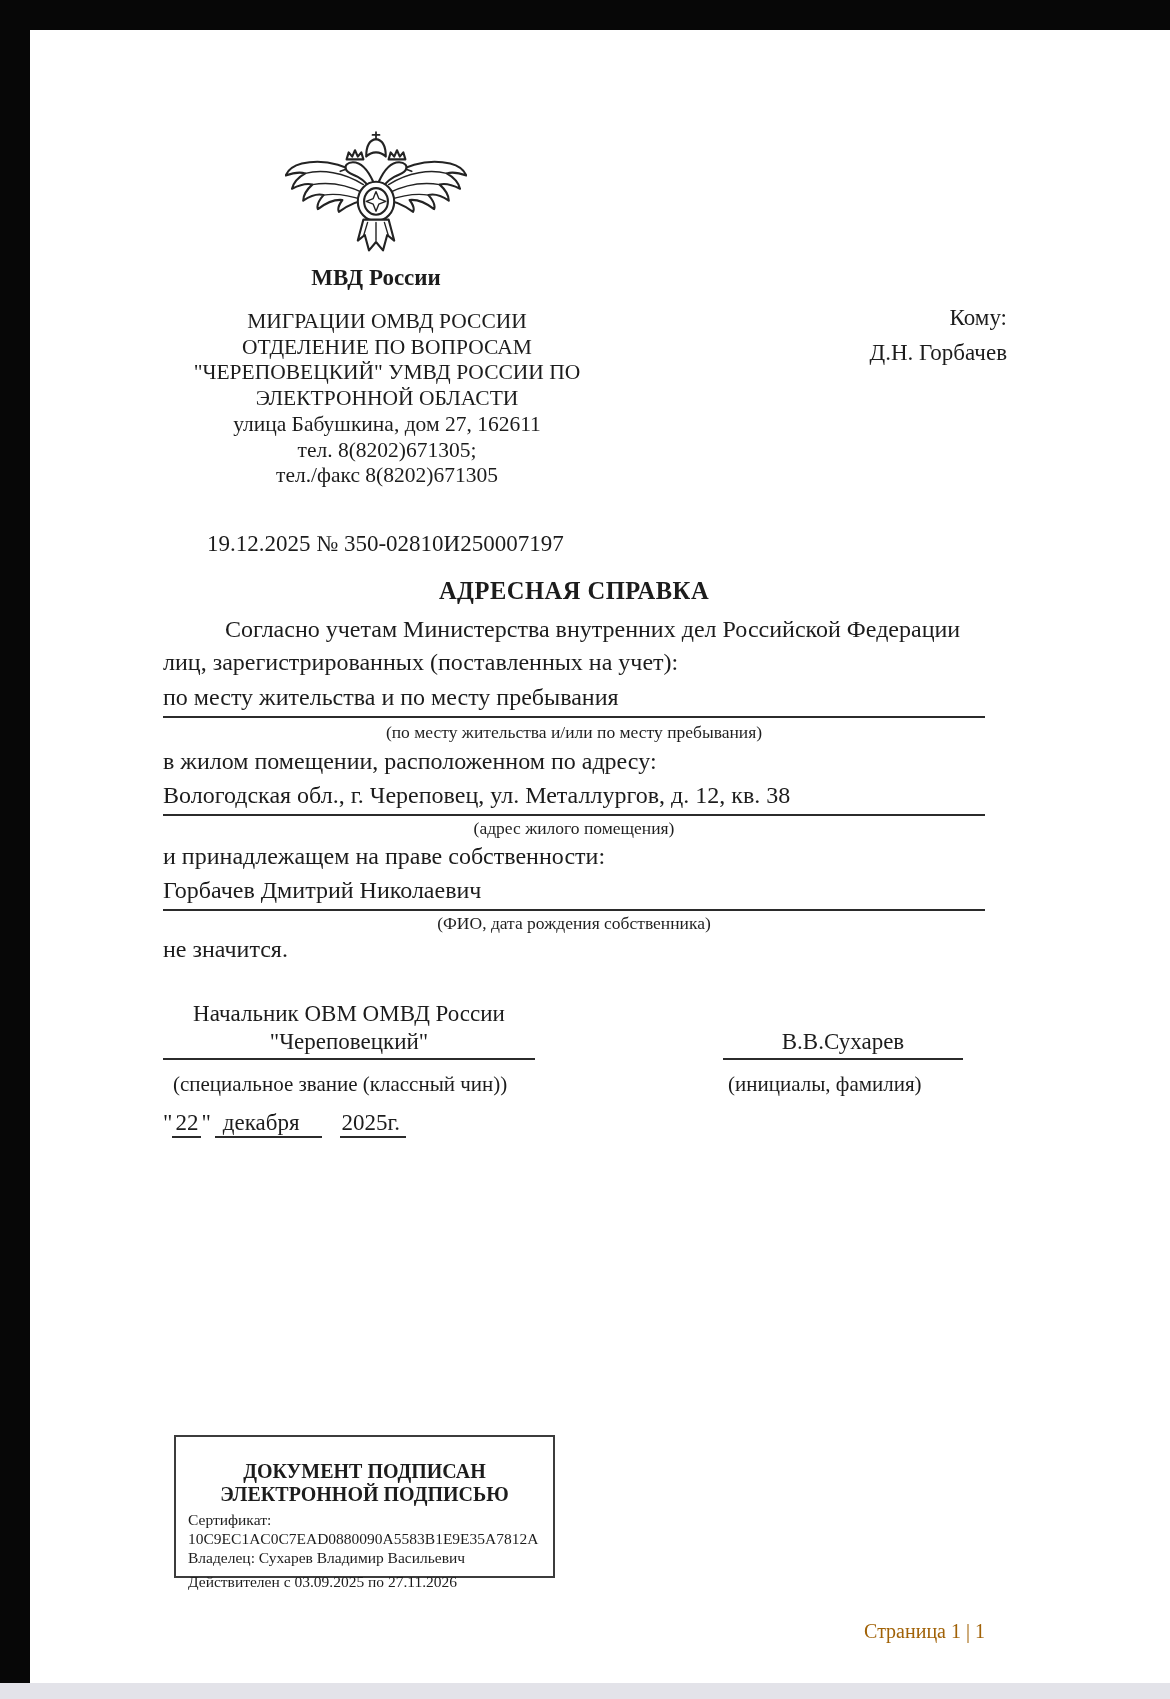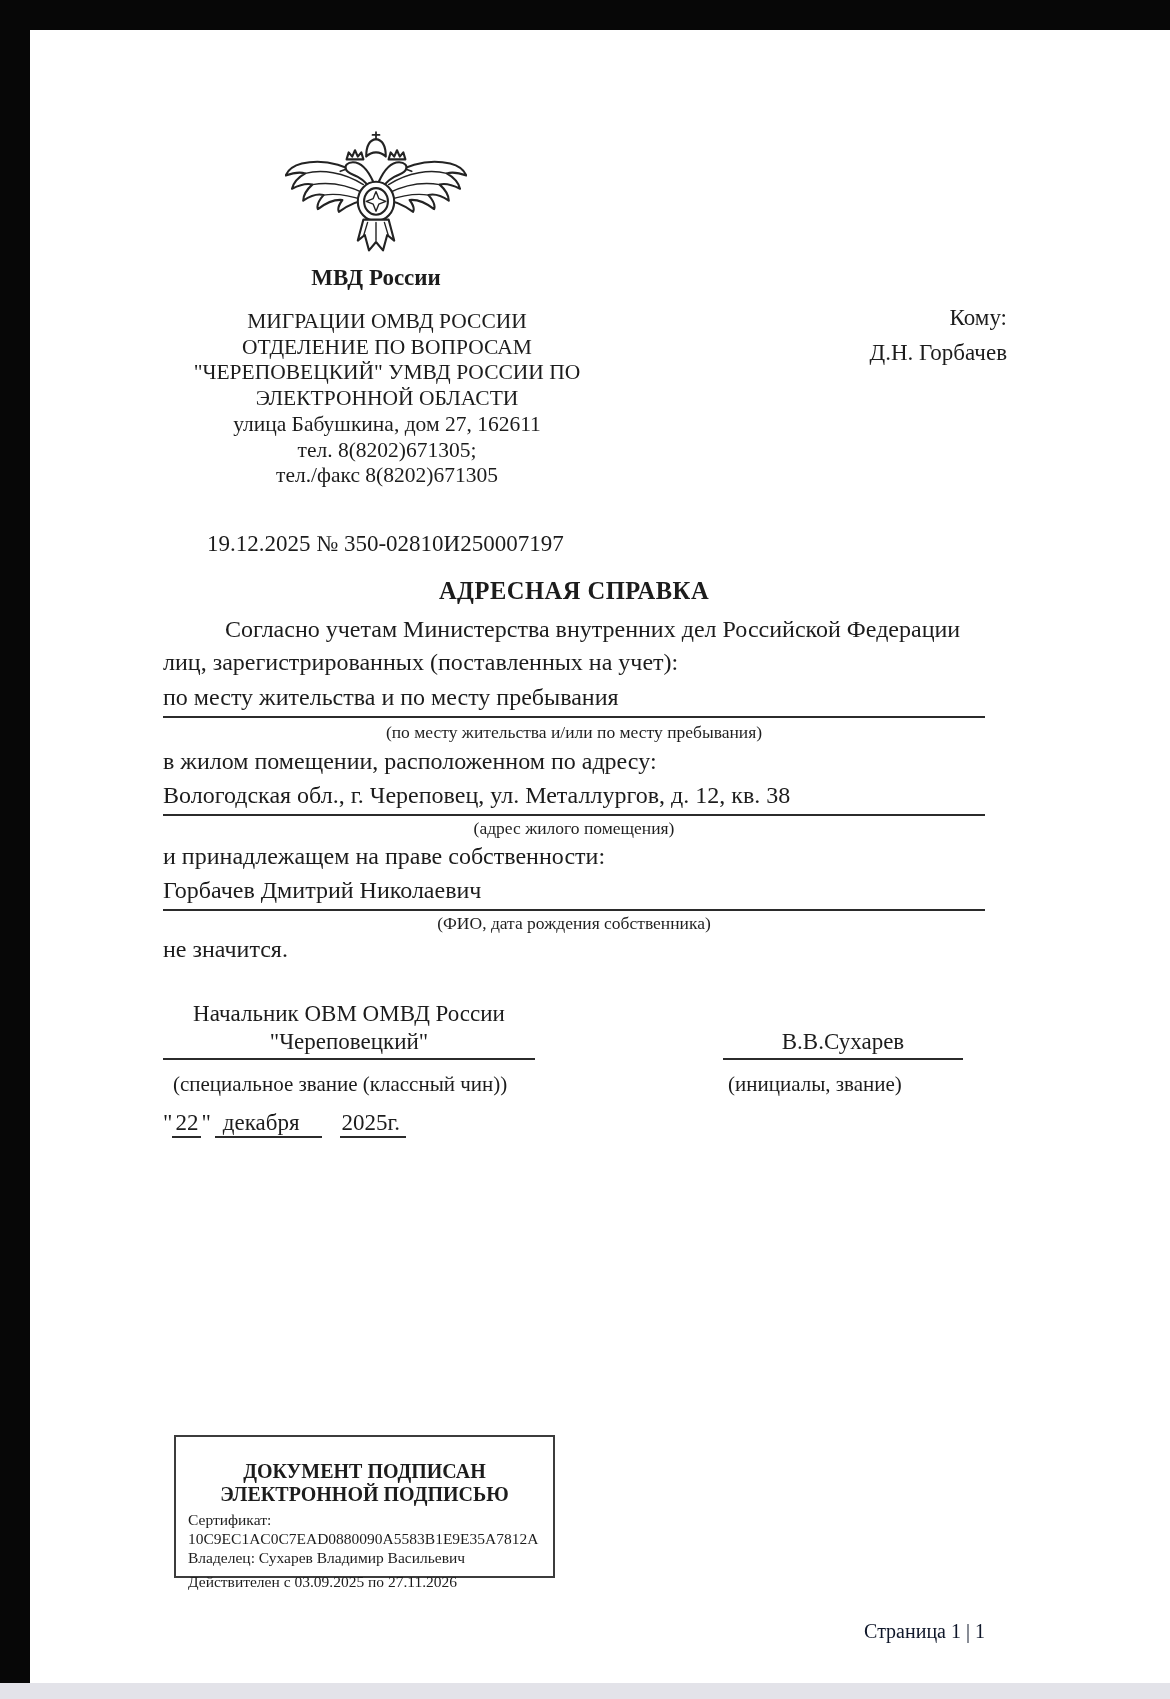--- a/index.html
+++ b/index.html
@@ -79,21 +79,21 @@
   .date-line .u-year  { border-bottom:2px solid #2b2b2b; padding:0 6px 1px 2px; margin-left:18px; }
 
   .esign-box {
     position:absolute; left:174px; top:1435px; width:381px; height:143px;
     border:2px solid #3c3c3c; padding-top:23px;
   }
   .esign-title { text-align:center; font-weight:bold; font-size:20px; line-height:23px; }
   .esign-small { padding-left:12px; padding-right:8px; margin-top:4px; font-size:15.5px; line-height:19px; }
   .esign-validity { padding-left:12px; margin-top:6px; font-size:15.5px; }
 
-  .page-footer { position:absolute; top:1620px; right:185px; font-size:20px; color:#0f172a; }
+  .page-footer { position:absolute; top:1620px; right:185px; font-size:20px; color:#a16207; }
 </style>
 </head>
 <body>
 
 <div class="screen">
   <div class="frame-top"></div>
   <div class="frame-left"></div>
 
   <div class="emblem-wrap">
     <svg viewBox="0 0 260 190" width="182" height="133" aria-hidden="true">
@@ -163,21 +163,21 @@
   <div class="field-caption c-owner">(ФИО, дата рождения собственника)</div>
 
   <div class="body-label l-result">не значится.</div>
 
   <div class="sig-left">
     <span style="display:block">Начальник ОВМ ОМВД России</span>
     <span style="display:block">"Череповецкий"</span>
   </div>
   <div class="sig-right">В.В.Сухарев</div>
   <div class="sig-cap-left">(специальное звание (классный чин))</div>
-  <div class="sig-cap-right">(инициалы, звание)</div>
+  <div class="sig-cap-right">(инициалы, фамилия)</div>
 
   <div class="date-line">
     <span>"</span><span class="u">22</span><span>"</span><span class="u-month">декабря</span><span class="u-year">2025г.</span>
   </div>
 
   <div class="esign-box">
     <div class="esign-title">
       <span style="display:block">ДОКУМЕНТ ПОДПИСАН</span>
       <span style="display:block">ЭЛЕКТРОННОЙ ПОДПИСЬЮ</span>
     </div>

